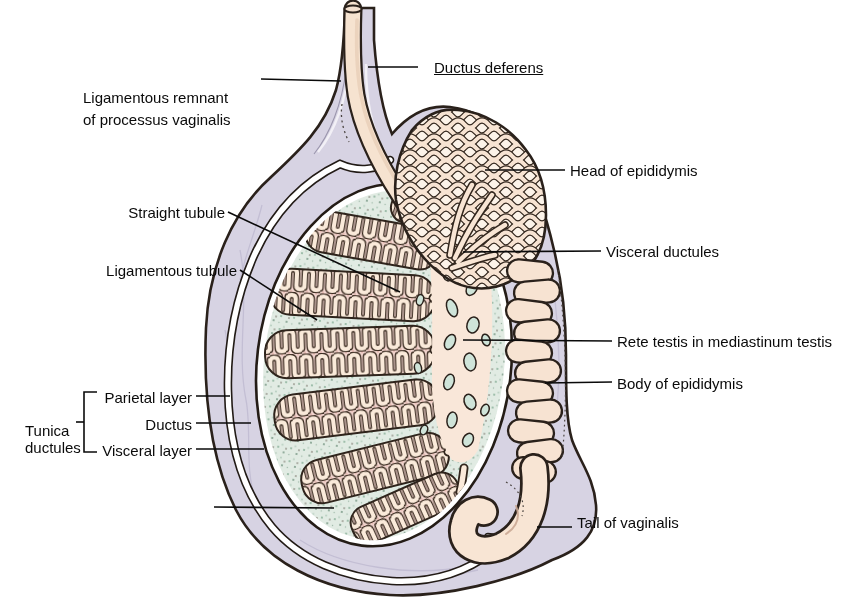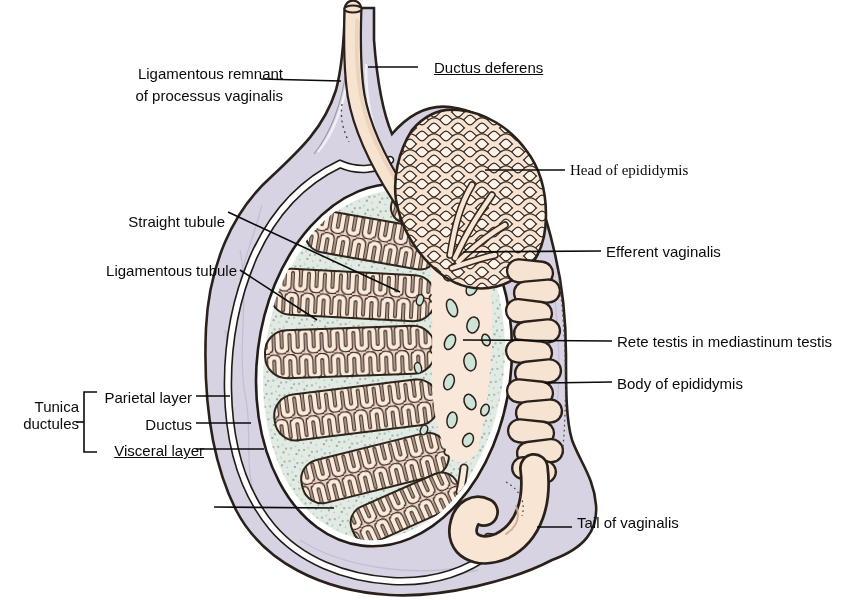--- a/index.html
+++ b/index.html
@@ -1,20 +1,20 @@
 <!DOCTYPE html>
 <html><head>
 <meta charset="utf-8">
 <style>
   html,body{margin:0;padding:0;background:#fff;}
   .stage{position:relative;width:865px;height:600px;background:#fff;overflow:hidden;
          font-family:"Liberation Sans", sans-serif;color:#0a0a0a;}
   .stage svg{position:absolute;left:0;top:0;}
   .lbl{position:absolute;font-size:15px;line-height:17px;color:#0a0a0a;white-space:nowrap;}
-  .lbl.ctr{text-align:right;white-space:normal;}
+  .lbl.ctr{text-align:left;white-space:normal;margin-top:24px;}
   .lbl.rt{text-align:right;}
 </style>
 </head>
 <body>
 
 <div class="stage">
 
 <svg width="865" height="600" viewBox="0 0 865 600">
   <defs>
 
@@ -250,39 +250,39 @@
   </g>
 </svg>
 
 <div class="lbl" style="left:434px;top:59px;text-decoration:underline;">Ductus deferens</div>
 
 <div class="lbl ctr" style="left:83px;top:63px;width:200px;line-height:22px;">
   <div>Ligamentous remnant</div>
   <div>of processus vaginalis</div>
 </div>
 
-<div class="lbl" style="left:570px;top:162px;font-family:Liberation Serif, serif;">Head of epididymis</div>
-
-<div class="lbl" style="left:606px;top:243px;">Efferent vaginalis</div>
-
-<div class="lbl rt" style="left:85px;top:204px;width:140px;margin-top:9px;">Straight tubule</div>
+<div class="lbl" style="left:570px;top:162px;">Head of epididymis</div>
+
+<div class="lbl" style="left:606px;top:243px;">Visceral ductules</div>
+
+<div class="lbl rt" style="left:85px;top:204px;width:140px;">Straight tubule</div>
 
 <div class="lbl rt" style="left:57px;top:262px;width:180px;">Ligamentous tubule</div>
 
 <div class="lbl" style="left:617px;top:375px;">Body of epididymis</div>
 
 <div class="lbl" style="left:617px;top:333px;">Rete testis in mediastinum testis</div>
 
-<div class="lbl ctr" style="left:4px;top:398px;width:75px;">
+<div class="lbl ctr" style="left:25px;top:398px;width:75px;">
   <div>Tunica</div>
   <div>ductules</div>
 </div>
 
 <div class="lbl rt" style="left:92px;top:389px;width:100px;">Parietal layer</div>
 
 <div class="lbl rt" style="left:92px;top:416px;width:100px;">Ductus</div>
 
-<div class="lbl rt" style="left:104px;top:442px;width:100px;text-decoration:underline;">Visceral layer</div>
+<div class="lbl rt" style="left:92px;top:442px;width:100px;">Visceral layer</div>
 
 
 <div class="lbl" style="left:577px;top:514px;">Tail of vaginalis</div>
 
 </div>
 
 </body></html>

